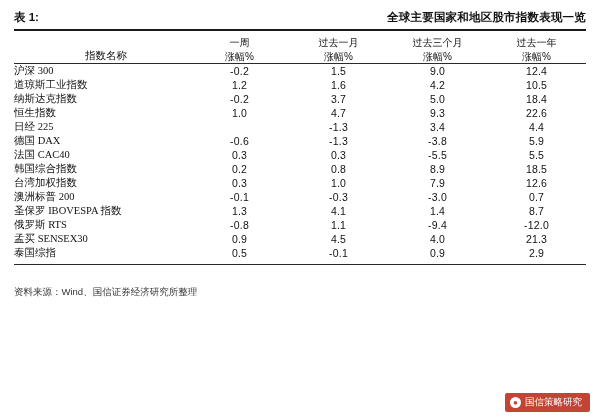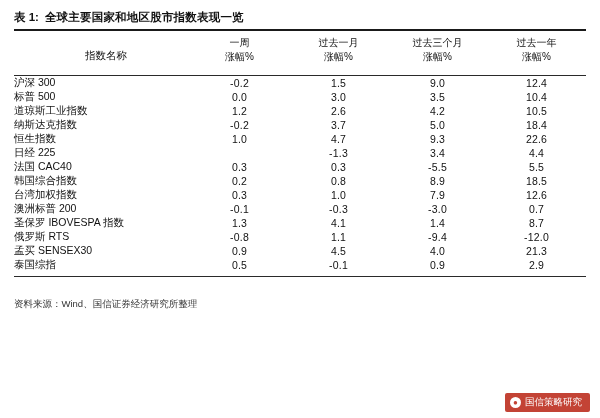--- a/index.html
+++ b/index.html
@@ -20,20 +20,21 @@
     height: 418px;
     box-sizing: border-box;
     padding: 10px 12px 0 12px;
   }
   .title-bar {
     display: flex;
     align-items: baseline;
     border-bottom: 2px solid #1a1a1a;
     padding-bottom: 4px;
     margin: 0 2px 0 2px;
+    justify-content: space-between;
   }
   .title-label {
     font-size: 11.5px;
     font-weight: bold;
     color: #111;
     margin-right: 6px;
     white-space: nowrap;
   }
   .title-text {
     font-size: 11.5px;
@@ -46,21 +47,21 @@
     margin: 0 2px;
     border-collapse: collapse;
     table-layout: fixed;
   }
   table.idx th, table.idx td {
     padding: 0;
     font-weight: normal;
   }
   thead tr.head-row th {
     vertical-align: bottom;
-    padding: 5px 0 12px 0;
+    padding: 5px 0 0 0;
     border-bottom: 1px solid #2a2a2a;
   }
   th.col-name {
     text-align: center;
     padding-left: 8px !important;
     font-size: 10.5px;
     color: #111;
     width: 168px;
   }
   th.col-num {
@@ -75,20 +76,21 @@
   }
   tbody td {
     font-size: 10.5px;
     color: #111;
     padding: 3.0px 0;
   }
   td.name {
     text-align: left;
     padding-left: 8px;
     white-space: nowrap;
+    font-family: Liberation Serif, serif;
   }
   td.val {
     text-align: center;
     font-family: "Liberation Sans", sans-serif;
     letter-spacing: 0.2px;
   }
   tbody tr:last-child td {
     padding-bottom: 4px;
     margin-top: 6px;
   }
@@ -162,30 +164,23 @@
     </thead>
     <tbody>
       <tr>
         <td class="name">沪深 300</td>
         <td class="val">-0.2</td>
         <td class="val">1.5</td>
         <td class="val">9.0</td>
         <td class="val">12.4</td>
       </tr>
       <tr>
-        <td class="name">标普 500</td>
-        <td class="val">0.0</td>
-        <td class="val">3.0</td>
-        <td class="val">3.5</td>
-        <td class="val">10.4</td>
-      </tr>
-      <tr>
         <td class="name">道琼斯工业指数</td>
         <td class="val">1.2</td>
-        <td class="val">2.6</td>
+        <td class="val">1.6</td>
         <td class="val">4.2</td>
         <td class="val">10.5</td>
       </tr>
       <tr>
         <td class="name">纳斯达克指数</td>
         <td class="val">-0.2</td>
         <td class="val">3.7</td>
         <td class="val">5.0</td>
         <td class="val">18.4</td>
       </tr>
@@ -197,20 +192,27 @@
         <td class="val">22.6</td>
       </tr>
       <tr>
         <td class="name">日经 225</td>
         <td class="val"></td>
         <td class="val">-1.3</td>
         <td class="val">3.4</td>
         <td class="val">4.4</td>
       </tr>
       <tr>
+        <td class="name">德国 DAX</td>
+        <td class="val">-0.6</td>
+        <td class="val">-1.3</td>
+        <td class="val">-3.8</td>
+        <td class="val">5.9</td>
+      </tr>
+      <tr>
         <td class="name">法国 CAC40</td>
         <td class="val">0.3</td>
         <td class="val">0.3</td>
         <td class="val">-5.5</td>
         <td class="val">5.5</td>
       </tr>
       <tr>
         <td class="name">韩国综合指数</td>
         <td class="val">0.2</td>
         <td class="val">0.8</td>

